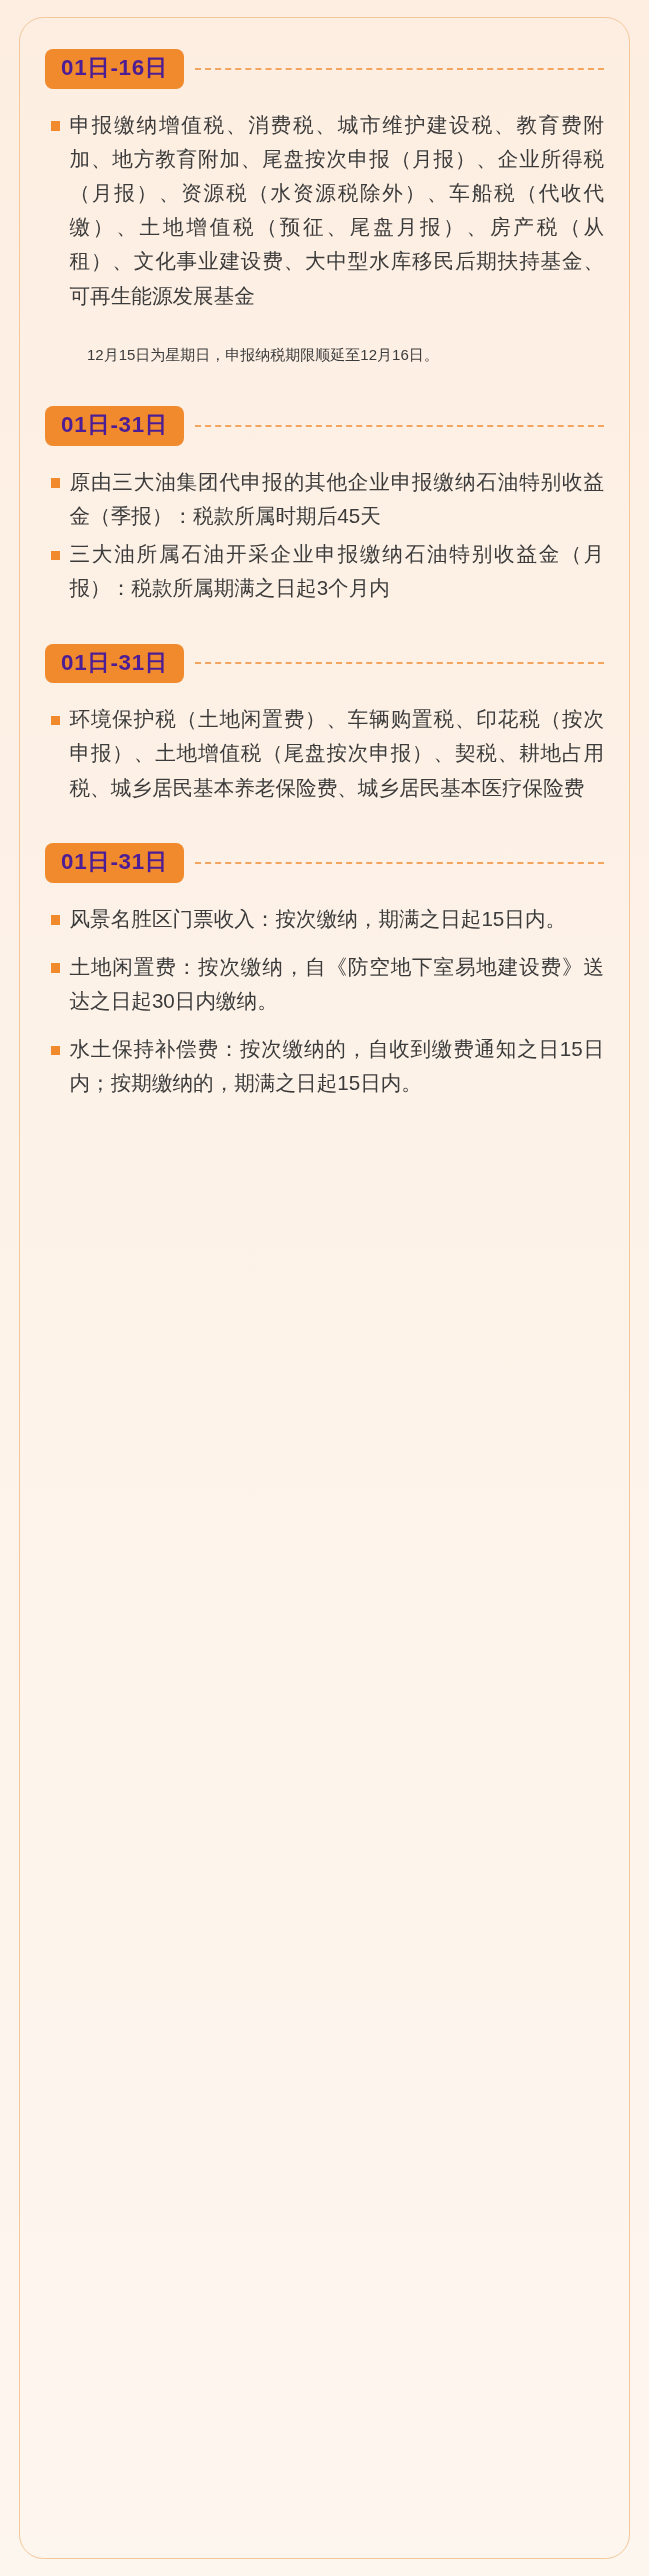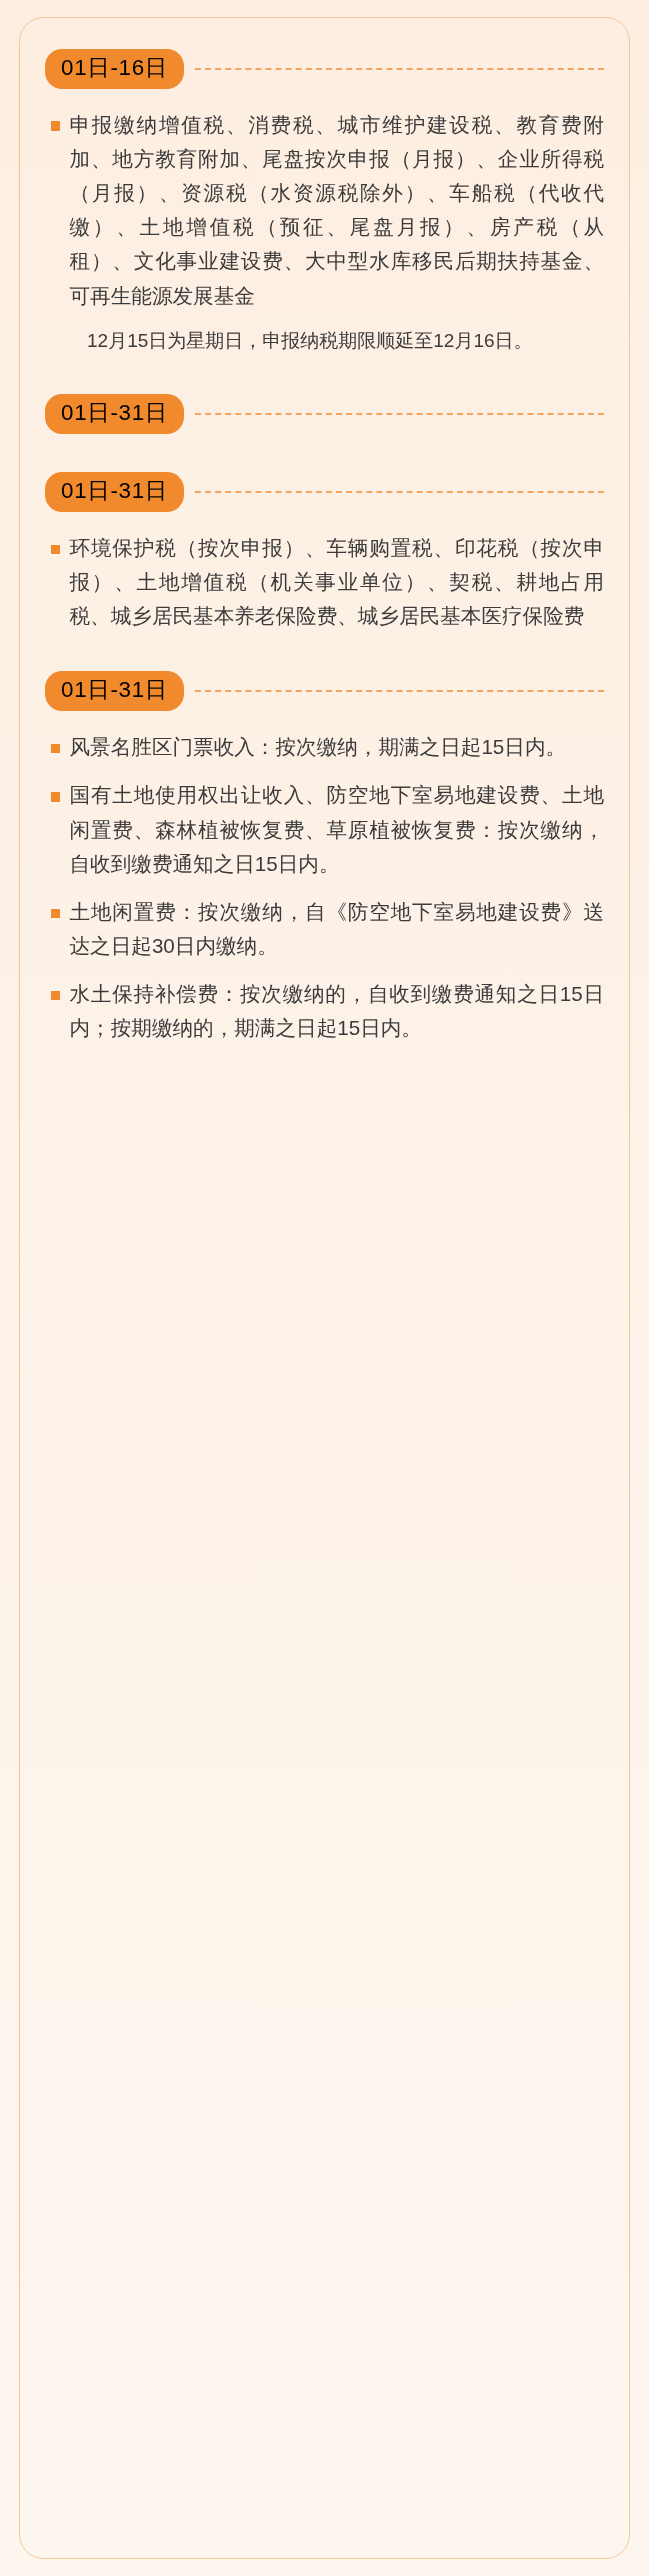--- a/index.html
+++ b/index.html
@@ -35,26 +35,26 @@
 
   
   .section { margin-bottom: 38px; }
   .sec-head {
     display: flex;
     align-items: center;
     margin-bottom: 19px;
   }
   .date-chip {
     background: #f08a2c;
-    color: #000000;
+    color: #4c1d95;
     font-size: 22.4px;
-    font-weight: normal;
+    font-weight: bold;
     letter-spacing: 0.7px;
     padding: 8px 16px 9.4px 16px;
-    border-radius: 17px;
+    border-radius: 8px;
     line-height: 1;
     white-space: nowrap;
   }
   .dashes {
     flex: 1;
     height: 0;
     margin-left: 11.5px;
     border-top: 2.2px dashed #f3a45f;
   }
 
@@ -73,25 +73,25 @@
     content: "";
     position: absolute;
     left: 5.8px;
     top: 13.7px;
     width: 9.4px;
     height: 9.4px;
     background: #f08a2c;
   }
   .bullet.tight { margin-bottom: 1.4px; margin-top: 14px; }
   .plain {
-    font-size: 19px;
+    font-size: 15px;
     line-height: 1.66;
     color: #3b3b3b;
     text-indent: 42px;
-    margin-top: 12px;
+    margin-top: 30px;
     text-align: justify;
   }
   .dense .bullet { margin-bottom: 2.9px; }
 </style>
 </head>
 <body>
 
 <div class="page">
   <div class="frame"></div>
   <div class="inner">
@@ -106,40 +106,43 @@
         <div class="plain">12月15日为星期日，申报纳税期限顺延至12月16日。</div>
       </div>
     </div>
 
 
     <div class="section">
       <div class="sec-head">
         <div class="date-chip">01日-31日</div>
         <div class="dashes"></div>
       </div>
+      <div class="bullets">
+        <div class="bullet">原由三大油集团代申报的其他企业申报缴纳石油特别收益金（季报）：税款所属时期后45天</div>
+        <div class="bullet">三大油所属石油开采企业申报缴纳石油特别收益金（月报）：税款所属期满之日起3个月内</div>
+      </div>
     </div>
 
     <div class="section">
       <div class="sec-head">
         <div class="date-chip">01日-31日</div>
         <div class="dashes"></div>
       </div>
       <div class="bullets">
-        <div class="bullet">环境保护税（按次申报）、车辆购置税、印花税（按次申报）、土地增值税（机关事业单位）、契税、耕地占用税、城乡居民基本养老保险费、城乡居民基本医疗保险费</div>
+        <div class="bullet">环境保护税（土地闲置费）、车辆购置税、印花税（按次申报）、土地增值税（尾盘按次申报）、契税、耕地占用税、城乡居民基本养老保险费、城乡居民基本医疗保险费</div>
       </div>
     </div>
 
     <div class="section">
       <div class="sec-head">
         <div class="date-chip">01日-31日</div>
         <div class="dashes"></div>
       </div>
       <div class="bullets dense">
         <div class="bullet tight">风景名胜区门票收入：按次缴纳，期满之日起15日内。</div>
-        <div class="bullet tight">国有土地使用权出让收入、防空地下室易地建设费、土地闲置费、森林植被恢复费、草原植被恢复费：按次缴纳，自收到缴费通知之日15日内。</div>
         <div class="bullet tight">土地闲置费：按次缴纳，自《防空地下室易地建设费》送达之日起30日内缴纳。</div>
         <div class="bullet tight">水土保持补偿费：按次缴纳的，自收到缴费通知之日15日内；按期缴纳的，期满之日起15日内。</div>
       </div>
     </div>
 
   </div>
 </div>
 
 
 </body></html>

